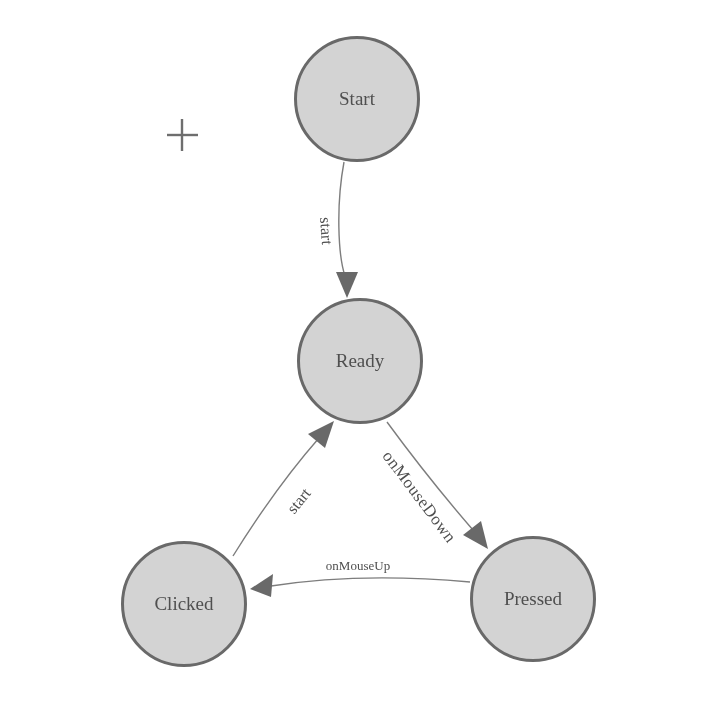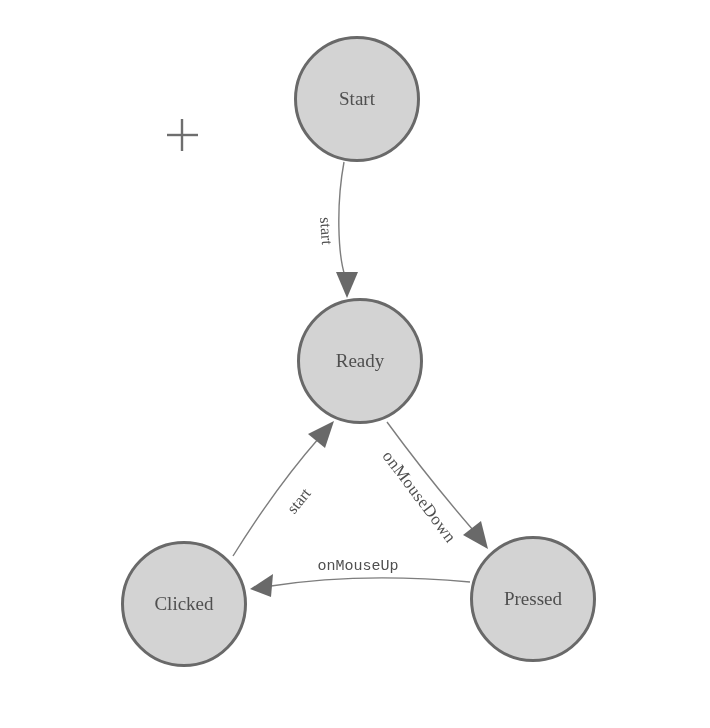--- a/index.html
+++ b/index.html
@@ -31,21 +31,21 @@
   .node-ready{left:297px;top:298px;text-align:right;}
   .node-clicked{left:121px;top:541px;}
   .node-pressed{left:470px;top:536px;}
   .edge-label{
     position:absolute;white-space:nowrap;color:var(--text);
     font-size:16px;
   }
   .lbl-start-ready {left:326px;top:231px;transform:translate(-50%,-50%) rotate(86deg);}
   .lbl-clicked-ready{left:299px;top:501px;transform:translate(-50%,-50%) rotate(-51deg);}
   .lbl-ready-pressed{left:419px;top:497px;transform:translate(-50%,-50%) rotate(53deg);font-size:17px;letter-spacing:0.5px;}
-  .lbl-pressed-clicked{left:358px;top:566px;transform:translate(-50%,-50%);font-size:15px;font-family:Liberation Mono, monospace;}
+  .lbl-pressed-clicked{left:358px;top:566px;transform:translate(-50%,-50%);font-size:13px;}
   .edge-path{fill:none;stroke:var(--edge);stroke-width:1.4;}
   .arrow-head{fill:var(--arrow);stroke:none;}
   .cursor-cross{stroke:#6e6e6e;stroke-width:2.4;}
 </style>
 </head>
 <body>
 
 <div class="canvas">
 
   <svg class="edge-layer" viewBox="0 0 710 728" xmlns="http://www.w3.org/2000/svg">

